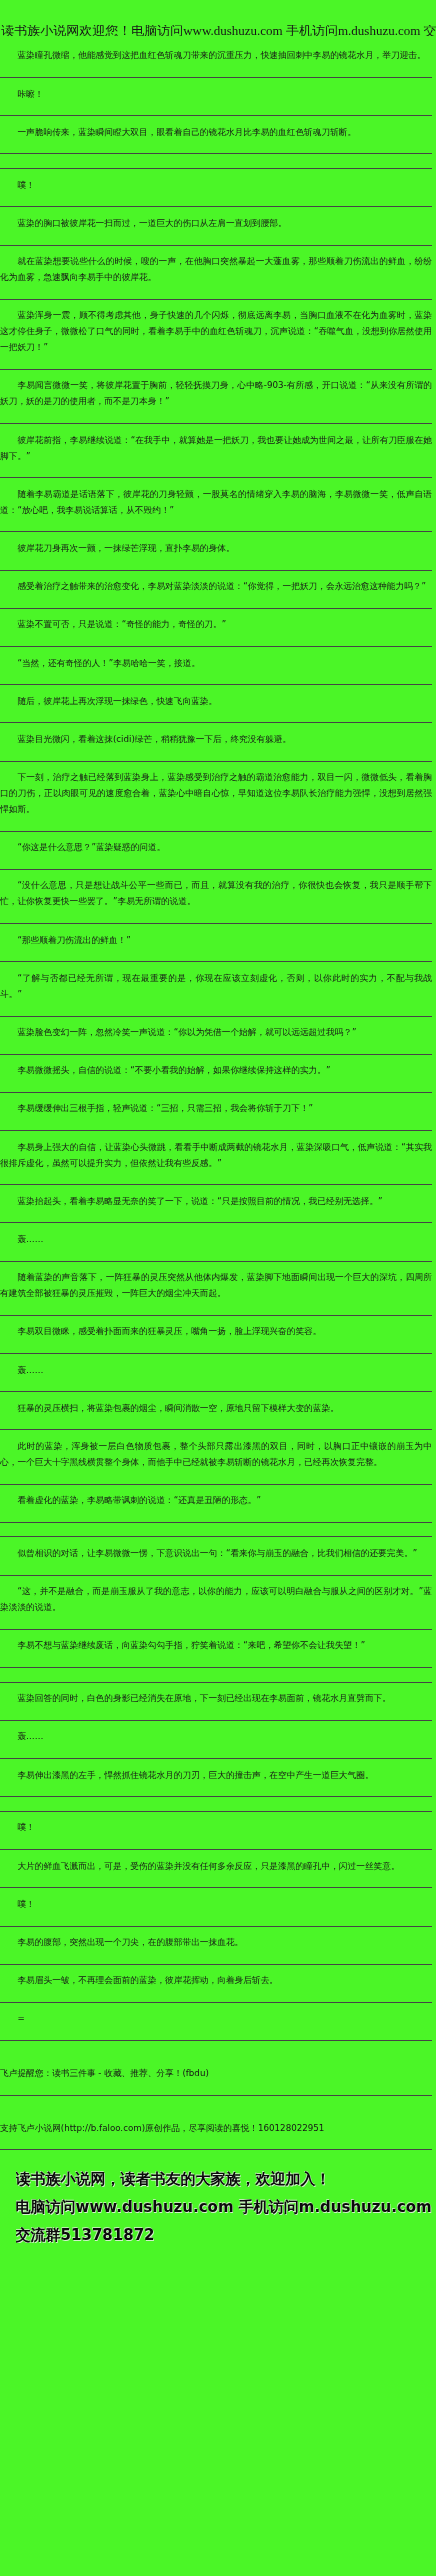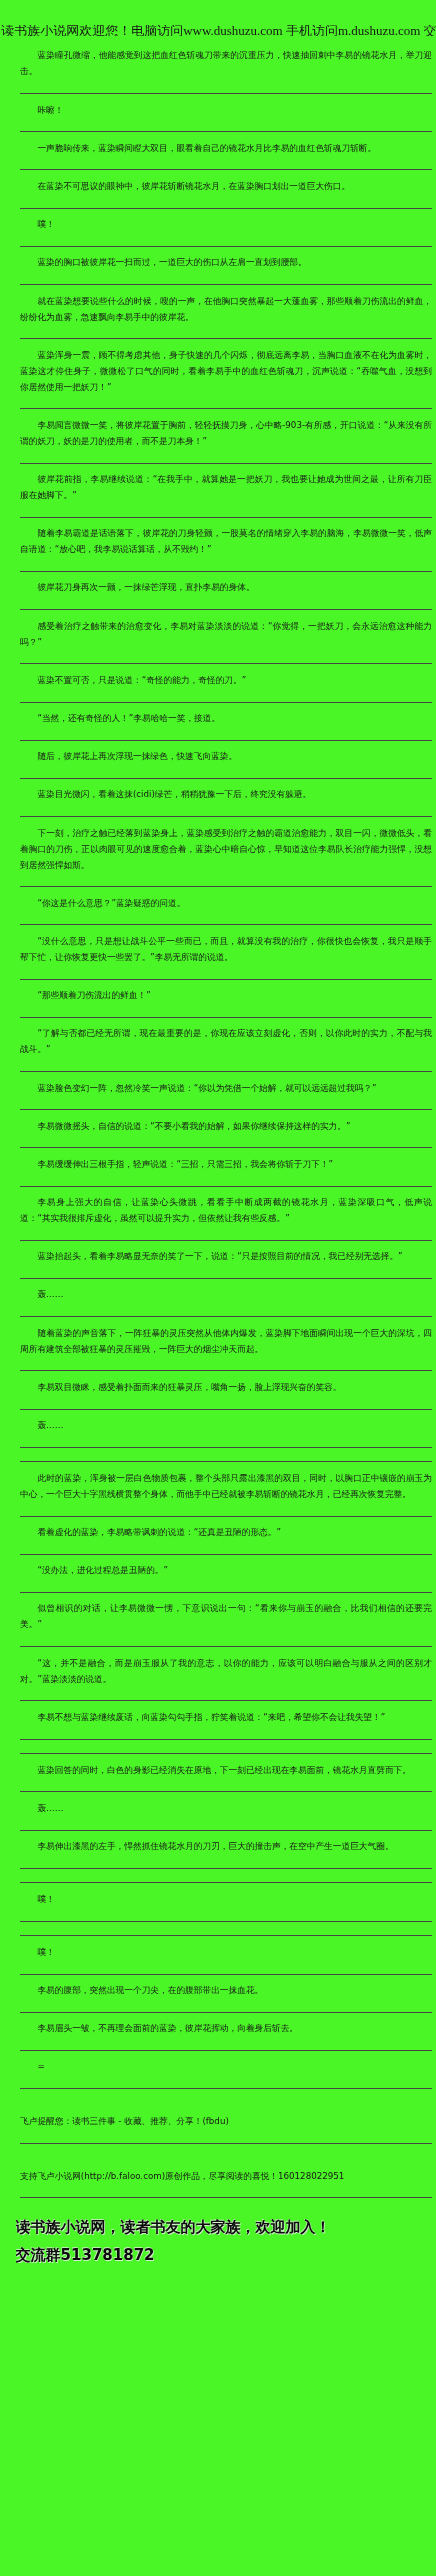--- a/index.html
+++ b/index.html
@@ -23,21 +23,21 @@
   }
   .site-header{
     font-size:13px;
     line-height:11.2px;
     padding:0 5px 0 1.2px;
     margin-bottom:11.2px;
     white-space:nowrap;
     overflow:hidden;
     font-family:Liberation Serif, serif;
   }
-  .content{display:block;padding-left:20px;}
+  .content{display:block;}
   .para{
     margin:7.5px 5px 0 0;
     font-size:8.7px;
     line-height:16px;
     text-align:justify;
     text-indent:2em;
     background-image:repeating-linear-gradient(
       to bottom,
       transparent 0px, transparent 15.6px,
       var(--rule) 15.6px, var(--rule) 16px);
@@ -70,21 +70,20 @@
   <div class="site-header">读书族小说网欢迎您！电脑访问www.dushuzu.com 手机访问m.dushuzu.com 交流群513781872</div>
 
   <div class="content">
 
   <div class="para">蓝染瞳孔微缩，他能感觉到这把血红色斩魂刀带来的沉重压力，快速抽回刺中李易的镜花水月，举刀迎击。</div>
       <div class="sep"></div>
       <div class="para">咔嚓！</div>
       <div class="sep"></div>
       <div class="para">一声脆响传来，蓝染瞬间瞪大双目，眼看着自己的镜花水月比李易的血红色斩魂刀斩断。</div>
       <div class="sep"></div>
-      <div class="para">在蓝染不可思议的眼神中，彼岸花斩断镜花水月，在蓝染胸口划出一道巨大伤口。</div>
       <div class="sep"></div>
       <div class="para">噗！</div>
       <div class="sep"></div>
       <div class="para">蓝染的胸口被彼岸花一扫而过，一道巨大的伤口从左肩一直划到腰部。</div>
       <div class="sep"></div>
       <div class="para">就在蓝染想要说些什么的时候，嗖的一声，在他胸口突然暴起一大蓬血雾，那些顺着刀伤流出的鲜血，纷纷化为血雾，急速飘向李易手中的彼岸花。</div>
       <div class="sep"></div>
       <div class="para">蓝染浑身一震，顾不得考虑其他，身子快速的几个闪烁，彻底远离李易，当胸口血液不在化为血雾时，蓝染这才停住身子，微微松了口气的同时，看着李易手中的血红色斩魂刀，沉声说道：“吞噬气血，没想到你居然使用一把妖刀！”</div>
       <div class="sep"></div>
       <div class="para">李易闻言微微一笑，将彼岸花置于胸前，轻轻抚摸刀身，心中略-903-有所感，开口说道：“从来没有所谓的妖刀，妖的是刀的使用者，而不是刀本身！”</div>
@@ -126,57 +125,59 @@
       <div class="para">蓝染抬起头，看着李易略显无奈的笑了一下，说道：“只是按照目前的情况，我已经别无选择。”</div>
       <div class="sep"></div>
       <div class="para">轰……</div>
       <div class="sep"></div>
       <div class="para">随着蓝染的声音落下，一阵狂暴的灵压突然从他体内爆发，蓝染脚下地面瞬间出现一个巨大的深坑，四周所有建筑全部被狂暴的灵压摧毁，一阵巨大的烟尘冲天而起。</div>
       <div class="sep"></div>
       <div class="para">李易双目微眯，感受着扑面而来的狂暴灵压，嘴角一扬，脸上浮现兴奋的笑容。</div>
       <div class="sep"></div>
       <div class="para">轰……</div>
       <div class="sep"></div>
+      <div class="para">狂暴的灵压横扫，将蓝染包裹的烟尘，瞬间消散一空，原地只留下模样大变的蓝染。</div>
       <div class="sep"></div>
       <div class="para">此时的蓝染，浑身被一层白色物质包裹，整个头部只露出漆黑的双目，同时，以胸口正中镶嵌的崩玉为中心，一个巨大十字黑线横贯整个身体，而他手中已经就被李易斩断的镜花水月，已经再次恢复完整。</div>
       <div class="sep"></div>
       <div class="para">看着虚化的蓝染，李易略带讽刺的说道：“还真是丑陋的形态。”</div>
       <div class="sep"></div>
-      <div class="para">“没办法，进化过程总是丑陋的。”</div>
       <div class="sep"></div>
       <div class="para">似曾相识的对话，让李易微微一愣，下意识说出一句：“看来你与崩玉的融合，比我们相信的还要完美。”</div>
       <div class="sep"></div>
       <div class="para">“这，并不是融合，而是崩玉服从了我的意志，以你的能力，应该可以明白融合与服从之间的区别才对。”蓝染淡淡的说道。</div>
       <div class="sep"></div>
       <div class="para">李易不想与蓝染继续废话，向蓝染勾勾手指，狞笑着说道：“来吧，希望你不会让我失望！”</div>
       <div class="sep"></div>
       <div class="sep"></div>
       <div class="para">蓝染回答的同时，白色的身影已经消失在原地，下一刻已经出现在李易面前，镜花水月直劈而下。</div>
       <div class="sep"></div>
       <div class="para">轰……</div>
       <div class="sep"></div>
       <div class="para">李易伸出漆黑的左手，悍然抓住镜花水月的刀刃，巨大的撞击声，在空中产生一道巨大气圈。</div>
       <div class="sep"></div>
       <div class="sep"></div>
       <div class="para">噗！</div>
       <div class="sep"></div>
+      <div class="para">大片的鲜血飞溅而出，可是，受伤的蓝染并没有任何多余反应，只是漆黑的瞳孔中，闪过一丝笑意。</div>
       <div class="sep"></div>
       <div class="para">噗！</div>
       <div class="sep"></div>
       <div class="para">李易的腹部，突然出现一个刀尖，在的腹部带出一抹血花。</div>
       <div class="sep"></div>
       <div class="para">李易眉头一皱，不再理会面前的蓝染，彼岸花挥动，向着身后斩去。</div>
       <div class="sep"></div>
       <div class="para">=</div>
       <div class="sep"></div>
       <div class="para no-indent">飞卢提醒您：读书三件事 - 收藏、推荐、分享！(fbdu)</div>
       <div class="sep"></div>
       <div class="para no-indent">支持飞卢小说网(http://b.faloo.com)原创作品，尽享阅读的喜悦！160128022951</div>
       <div class="sep"></div>
     </div>
 
   <div class="site-footer">
     <div class="f-line">读书族小说网，读者书友的大家族，欢迎加入！</div>
+    <div class="f-line">电脑访问www.dushuzu.com 手机访问m.dushuzu.com</div>
     <div class="f-line">交流群513781872</div>
   </div>
 
 </div>
 
 
 </body></html>

